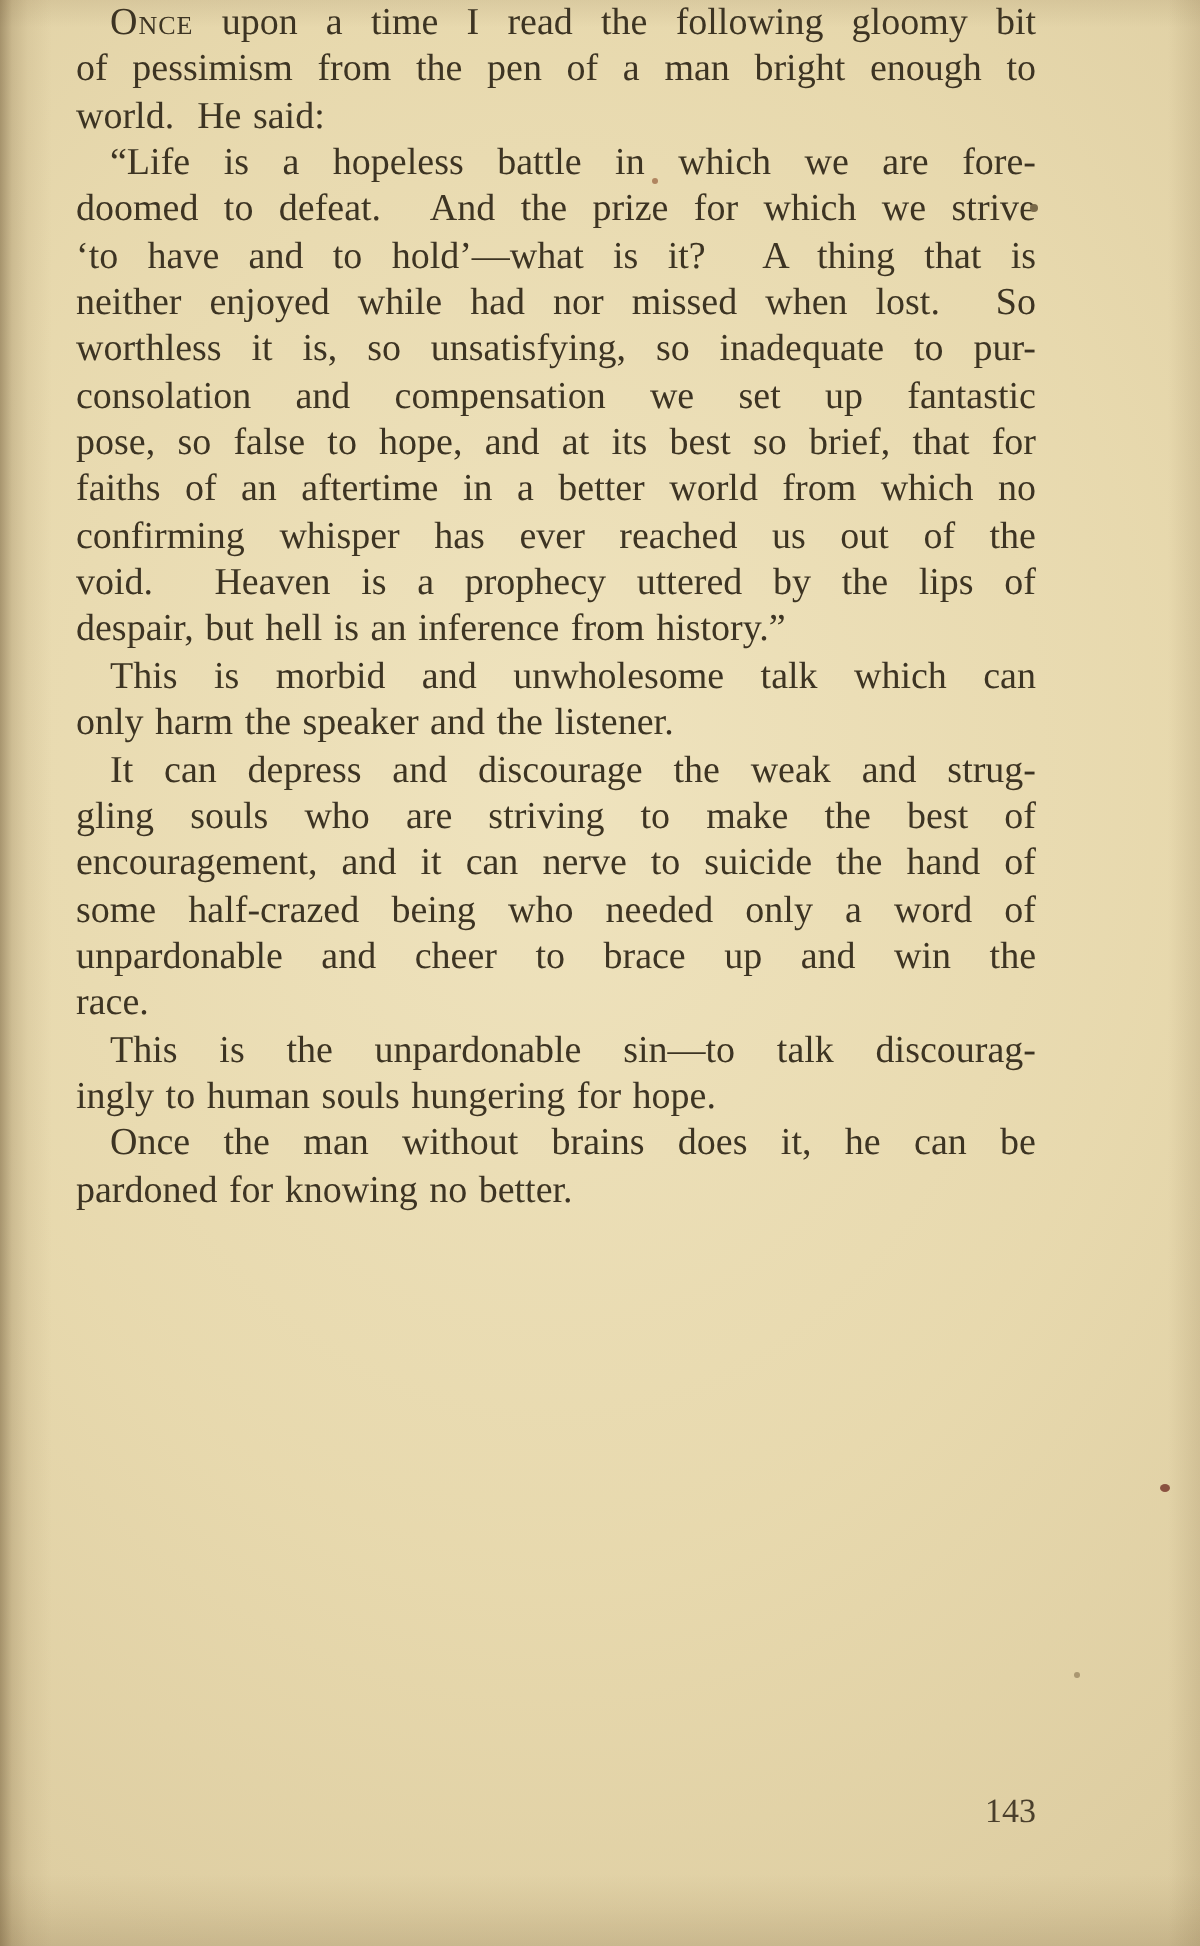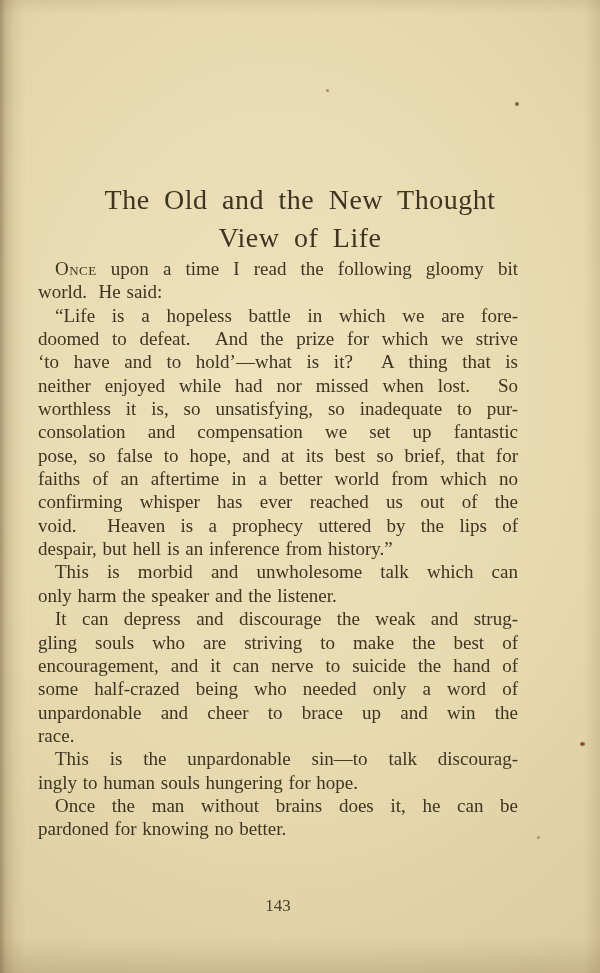--- a/index.html
+++ b/index.html
@@ -48,42 +48,39 @@
   .bl.ind{
     text-indent:17px;
   }
   .lead{
     font-variant:small-caps;
     letter-spacing:0.5px;
   }
   .folio{
     position:absolute;
     top:896px;left:38px;width:480px;
-    text-align:center;
+    text-align:right;
     font-size:17px;
     line-height:20px;
     color:#4a3f2c;
   }
   .speck{position:absolute;border-radius:50%;}
   .speck-1{left:515px;top:102px;width:4px;height:4px;background:#7a6a4a;}
   .speck-2{left:326px;top:89px;width:3px;height:3px;background:#b08560;}
   .speck-3{left:580px;top:742px;width:5px;height:4px;background:#8a5240;}
   .speck-4{left:537px;top:836px;width:3px;height:3px;background:rgba(140,120,85,0.65);}
 </style>
 </head>
 <body>
 
 <div class="sheet">
-  <div class="title">
-    <div>The Old and the New Thought</div>
-    <div>View of Life</div>
-  </div>
 
   <div class="body">
       <div class="bl ind"><span class="lead">Once</span> upon a time I read the following gloomy bit</div>
+      <div class="bl">of pessimism from the pen of a man bright enough to</div>
       <div class="bl end">world.&nbsp; He said:</div>
       <div class="bl ind">“Life is a hopeless battle in which we are fore-</div>
       <div class="bl">doomed to defeat.&nbsp; And the prize for which we strive</div>
       <div class="bl">‘to have and to hold’—what is it?&nbsp; A thing that is</div>
       <div class="bl">neither enjoyed while had nor missed when lost.&nbsp; So</div>
       <div class="bl">worthless it is, so unsatisfying, so inadequate to pur-</div>
       <div class="bl">consolation and compensation we set up fantastic</div>
       <div class="bl">pose, so false to hope, and at its best so brief, that for</div>
       <div class="bl">faiths of an aftertime in a better world from which no</div>
       <div class="bl">confirming whisper has ever reached us out of the</div>

